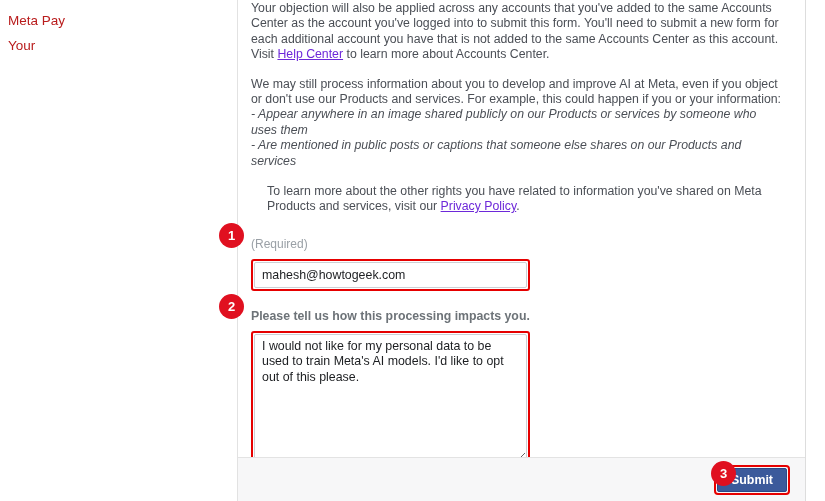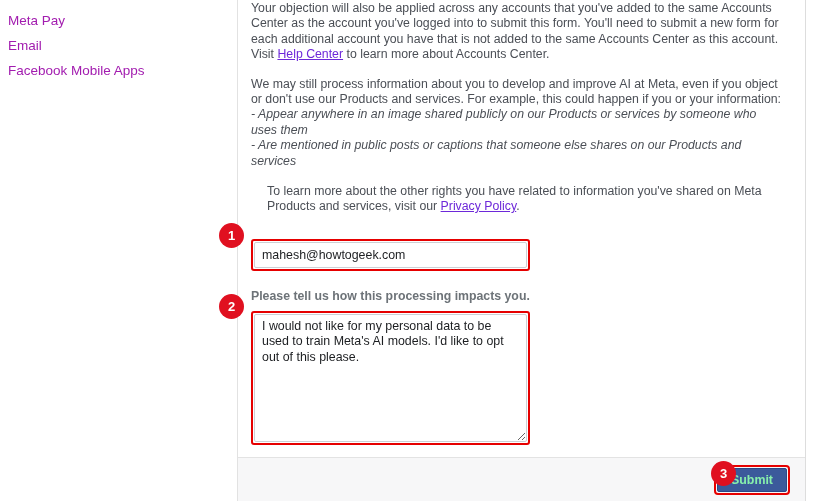--- a/index.html
+++ b/index.html
@@ -27,21 +27,21 @@
     position: absolute;
     left: 0; top: 0;
     width: 237px;
     padding-top: 8px;
   }
   .sidebar-item {
     height: 25px;
     line-height: 25px;
     padding-left: 8px;
     font-size: 13.5px;
-    color: #a21caf;
+    color: #b91c1c;
     white-space: nowrap;
     cursor: pointer;
   }
 
   
   .panel {
     position: absolute;
     left: 237px; top: 0;
     width: 569px; height: 501px;
     background: #ffffff;
@@ -140,21 +140,21 @@
     right: 15px; top: 7px;
     border: 2.5px solid #e60000;
     border-radius: 4px;
     padding: 1px;
   }
   .submit-btn {
     display: block;
     background: #3b5a9b;
     border: 1px solid #2b4887;
     border-radius: 2px;
-    color: #86efac;
+    color: #ffffff;
     font-family: "Liberation Sans", sans-serif;
     font-size: 12.4px;
     font-weight: bold;
     padding: 4px 13px;
     cursor: pointer;
     outline: none;
   }
 
   
   .badge {
@@ -175,35 +175,35 @@
   #badge-3 { left: 711px; top: 461px; }
 </style>
 </head>
 <body>
 
 <div id="root">
 
   <nav class="sidebar">
     <div class="sidebar-list">
       <div class="sidebar-item"><span>Meta Pay</span></div>
-      <div class="sidebar-item"><span>Email</span></div>
-      <div class="sidebar-item"><span>Facebook Mobile Apps</span></div>
+      <div class="sidebar-item"><span>Your</span></div>
     </div>
   </nav>
 
   <section class="panel">
     <div class="panel-body">
 
       <p class="para para-1"><span>Your objection will also be applied across any accounts that you've added to the same Accounts Center as the account you've logged into to submit this form. You'll need to submit a new form for each additional account you have that is not added to the same Accounts Center as this account. Visit </span><a class="inline-link" href="#">Help Center</a><span> to learn more about Accounts Center.</span></p>
 
       <p class="para para-2"><span>We may still process information about you to develop and improve AI at Meta, even if you object or don't use our Products and services. For example, this could happen if you or your information:</span><br><span class="bullet-line">- Appear anywhere in an image shared publicly on our Products or services by someone who uses them</span><span class="bullet-line">- Are mentioned in public posts or captions that someone else shares on our Products and services</span></p>
 
       <p class="para para-3"><span>To learn more about the other rights you have related to information you've shared on Meta Products and services, visit our </span><a class="inline-link" href="#">Privacy Policy</a><span>.</span></p>
 
       <div class="field-block">
+        <div class="field-sublabel">(Required)</div>
         <div class="input-wrap">
           <div class="hl-box">
             <input class="email-input" type="text" value="mahesh@howtogeek.com" style="">
           </div>
         </div>
       </div>
 
       <div class="field-block">
         <div class="field-label">Please tell us how this processing impacts you.</div>
         <div class="input-wrap">

